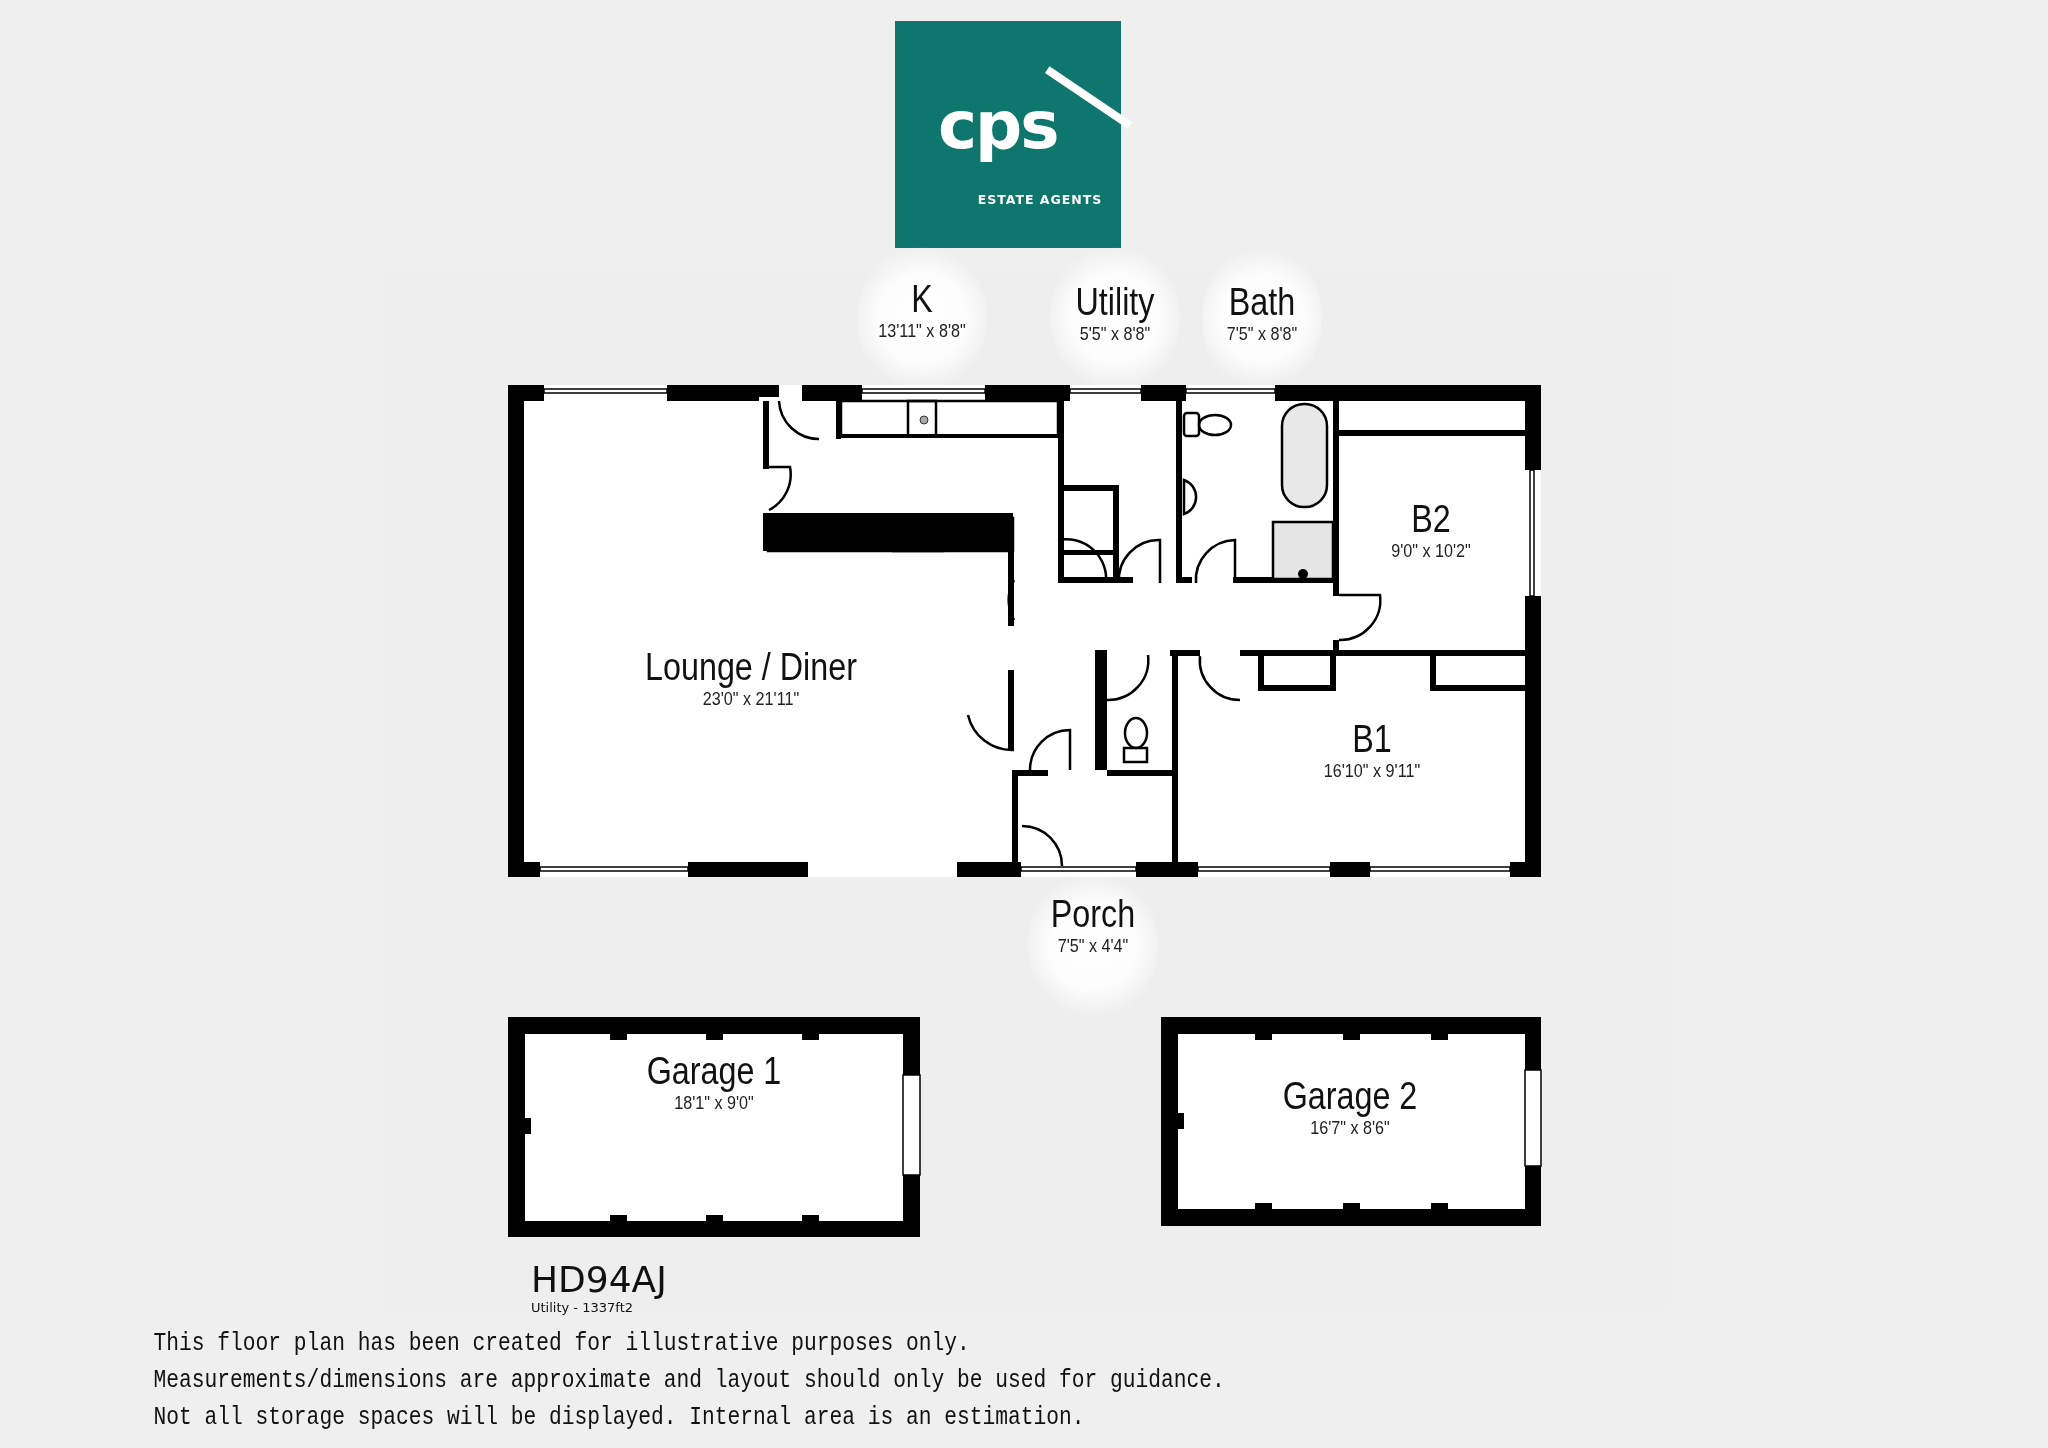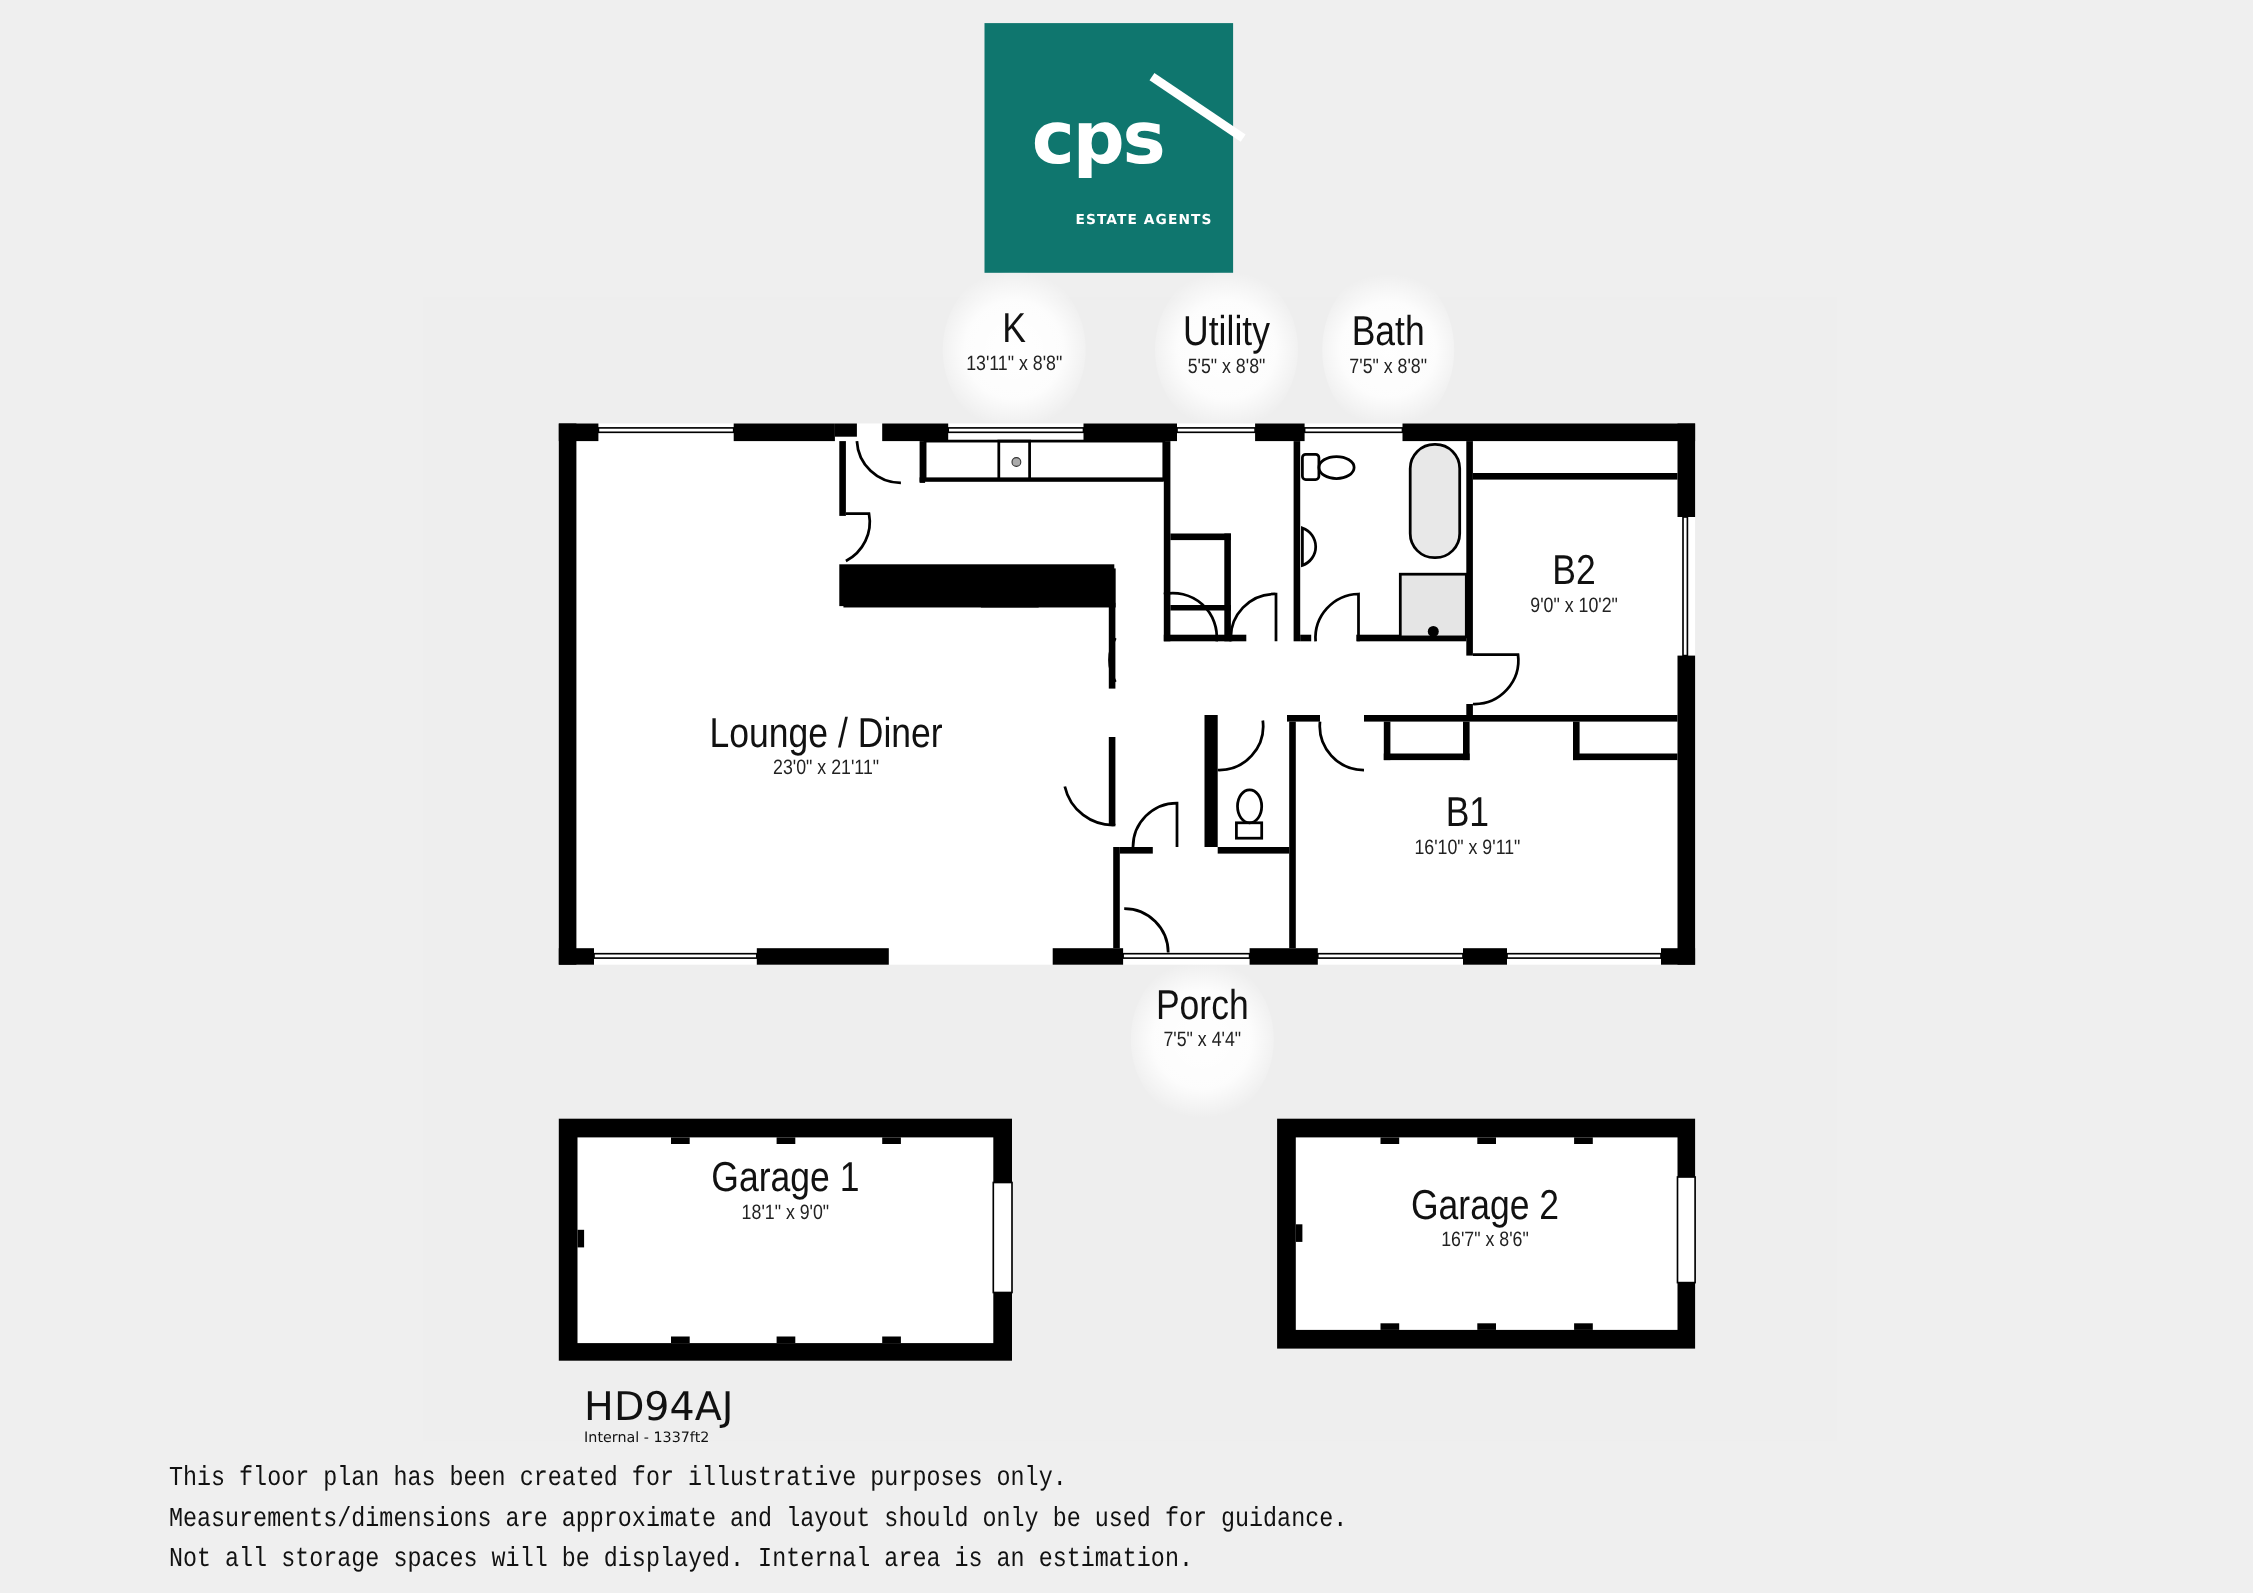--- a/index.html
+++ b/index.html
@@ -185,39 +185,39 @@
   <span class="dim">7'5" x 8'8"</span>
 </div>
 <div class="lbl" style="left:751px;top:648px">
   <span class="name">Lounge / Diner</span>
   <span class="dim">23'0" x 21'11"</span>
 </div>
 <div class="lbl" style="left:1431px;top:500px">
   <span class="name">B2</span>
   <span class="dim">9'0" x 10'2"</span>
 </div>
-<div class="lbl" style="left:1334px;top:720px">
+<div class="lbl" style="left:1372px;top:720px">
   <span class="name">B1</span>
   <span class="dim">16'10" x 9'11"</span>
 </div>
 <div class="lbl" style="left:1093px;top:895px">
   <span class="name">Porch</span>
   <span class="dim">7'5" x 4'4"</span>
 </div>
 <div class="lbl" style="left:714px;top:1052px">
   <span class="name">Garage 1</span>
   <span class="dim">18'1" x 9'0"</span>
 </div>
 <div class="lbl" style="left:1350px;top:1077px">
   <span class="name">Garage 2</span>
   <span class="dim">16'7" x 8'6"</span>
 </div>
 
 <div class="ref">
   <div class="code">HD94AJ</div>
-  <div class="area">Internal - 1337ft2</div>
+  <div class="area">Utility - 1337ft2</div>
 </div>
 
 <div class="disclaimer">
   <div>This floor plan has been created for illustrative purposes only.</div>
   <div>Measurements/dimensions are approximate and layout should only be used for guidance.</div>
   <div>Not all storage spaces will be displayed. Internal area is an estimation.</div>
 </div>
 
 </body></html>

